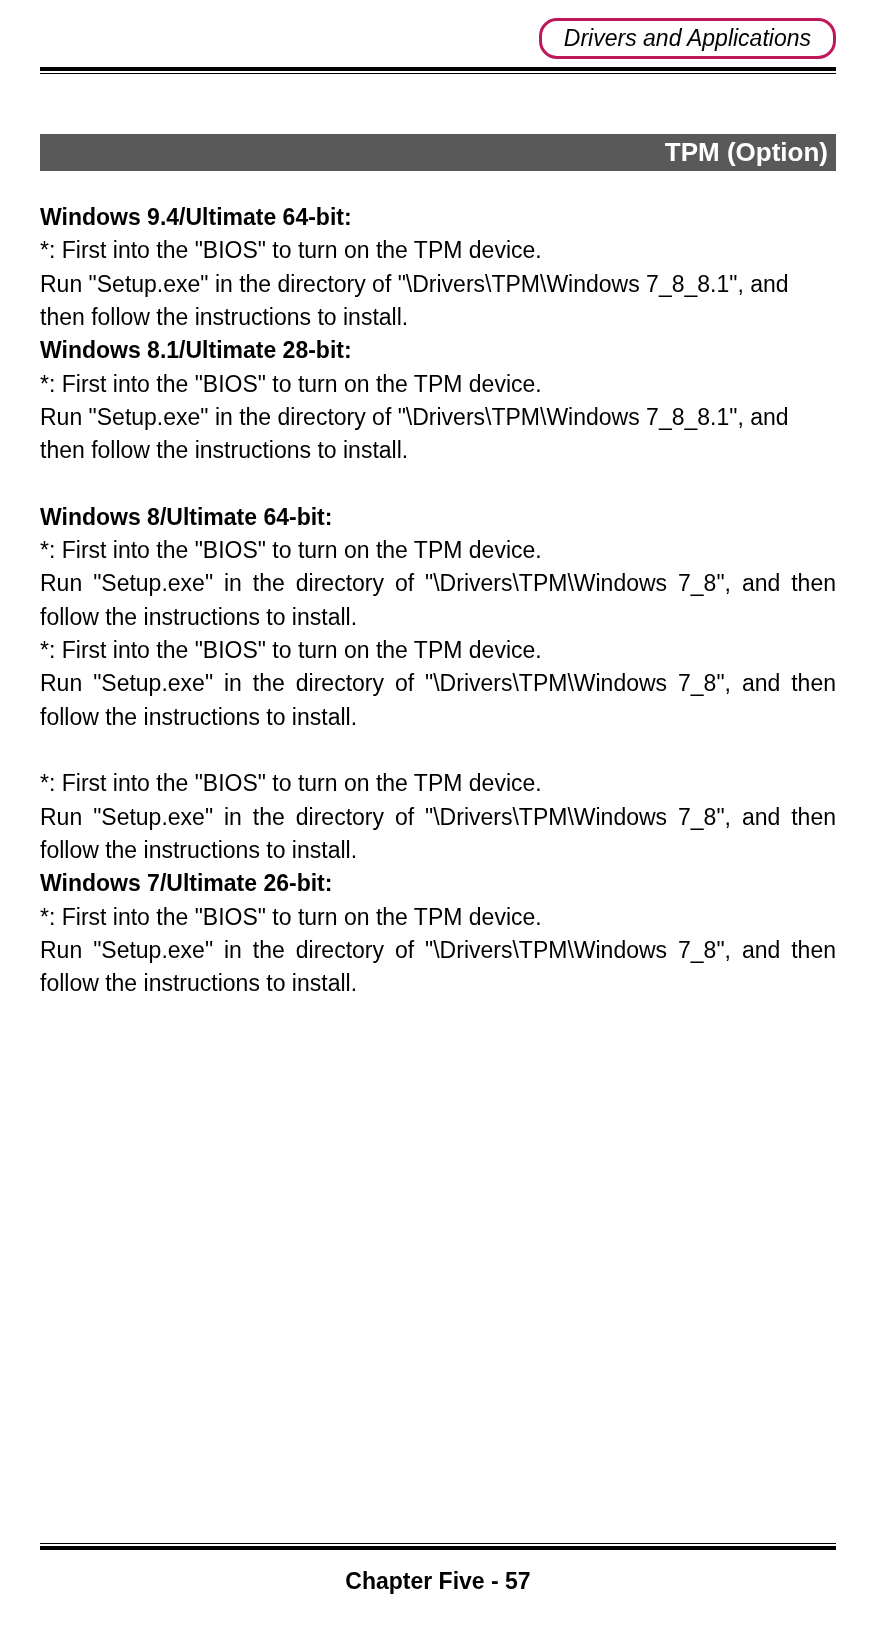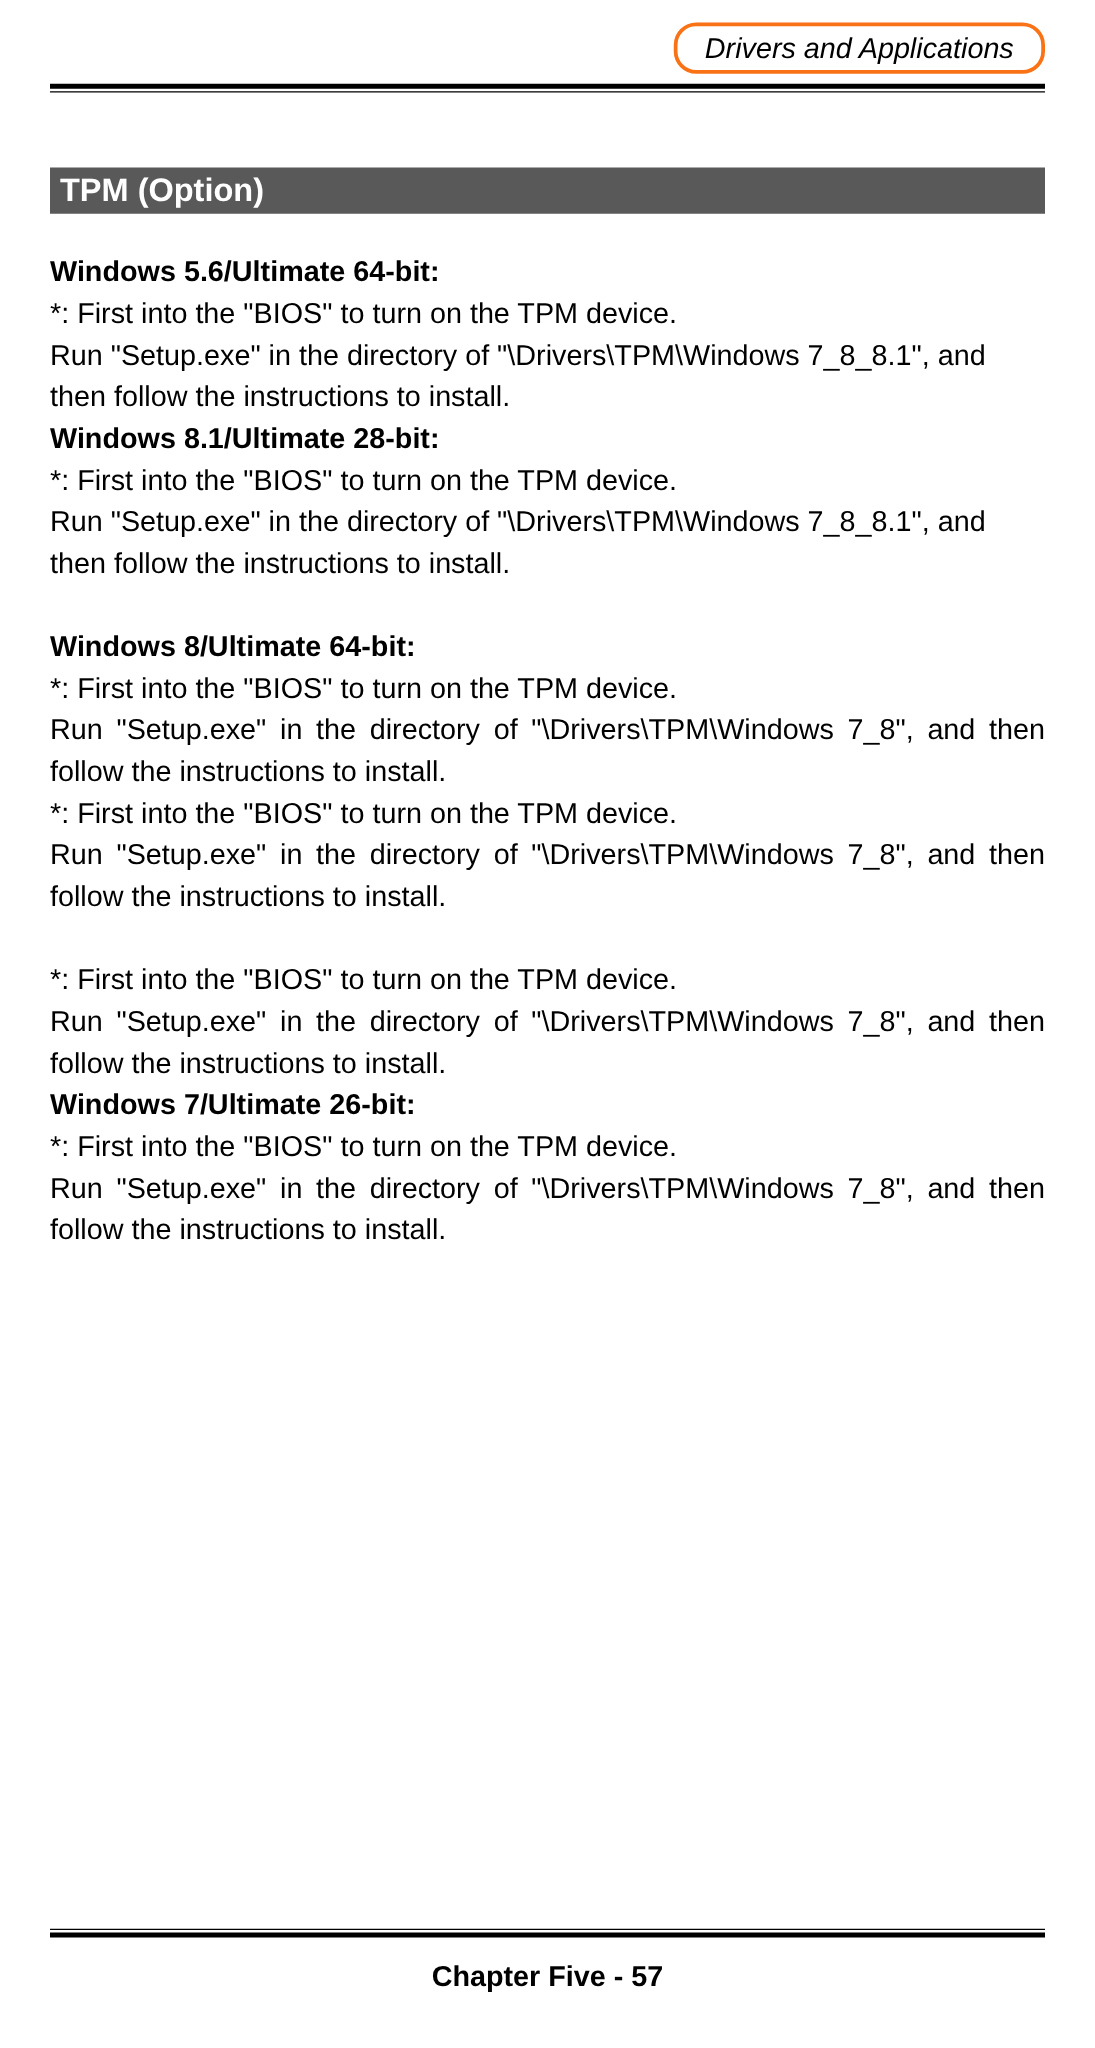--- a/index.html
+++ b/index.html
@@ -13,21 +13,21 @@
       height: 1638px;
       background: white;
       position: relative;
       padding: 0;
     }
     .header-region {
       padding: 18px 40px 0 40px;
     }
     .header-box {
       float: right;
-      border: 3px solid #f97316;
+      border: 3px solid #be185d;
       border-radius: 18px;
       padding: 4px 22px;
       font-style: italic;
       font-size: 23px;
       font-weight: normal;
       margin-bottom: 8px;
     }
     .header-rule {
       clear: both;
       border: none;
@@ -39,20 +39,21 @@
     .content {
       padding: 0 40px;
     }
     .section-heading {
       background: #595959;
       color: white;
       font-size: 26px;
       font-weight: bold;
       padding: 3px 8px;
       margin-bottom: 30px;
+      text-align: right;
     }
     .os-heading {
       font-weight: bold;
       font-size: 23px;
       line-height: 1.45;
     }
     .body-text {
       font-size: 23px;
       line-height: 1.45;
     }
@@ -88,21 +89,21 @@
 <div class="header-region">
   <div class="header-box">
     <span>Drivers and Applications</span>
   </div>
   <hr class="header-rule">
 </div>
 
 <div class="content">
   <div class="section-heading"> TPM (Option)</div>
   <div id="entries">
-      <div class="os-heading">Windows 5.6/Ultimate 64-bit:</div>
+      <div class="os-heading">Windows 9.4/Ultimate 64-bit:</div>
       <div class="body-text">*: First into the "BIOS" to turn on the TPM device.</div>
       <div class="body-text">Run "Setup.exe" in the directory of "\Drivers\TPM\Windows 7_8_8.1", and then follow the instructions to install.</div>
       <div class="os-heading">Windows 8.1/Ultimate 28-bit:</div>
       <div class="body-text">*: First into the "BIOS" to turn on the TPM device.</div>
       <div class="body-text">Run "Setup.exe" in the directory of "\Drivers\TPM\Windows 7_8_8.1", and then follow the instructions to install.</div>
       <div class="spacer"></div>
       <div class="os-heading">Windows 8/Ultimate 64-bit:</div>
       <div class="body-text">*: First into the "BIOS" to turn on the TPM device.</div>
       <div class="body-text justify">Run "Setup.exe" in the directory of "\Drivers\TPM\Windows 7_8", and then follow the instructions to install.</div>
       <div class="body-text">*: First into the "BIOS" to turn on the TPM device.</div>

